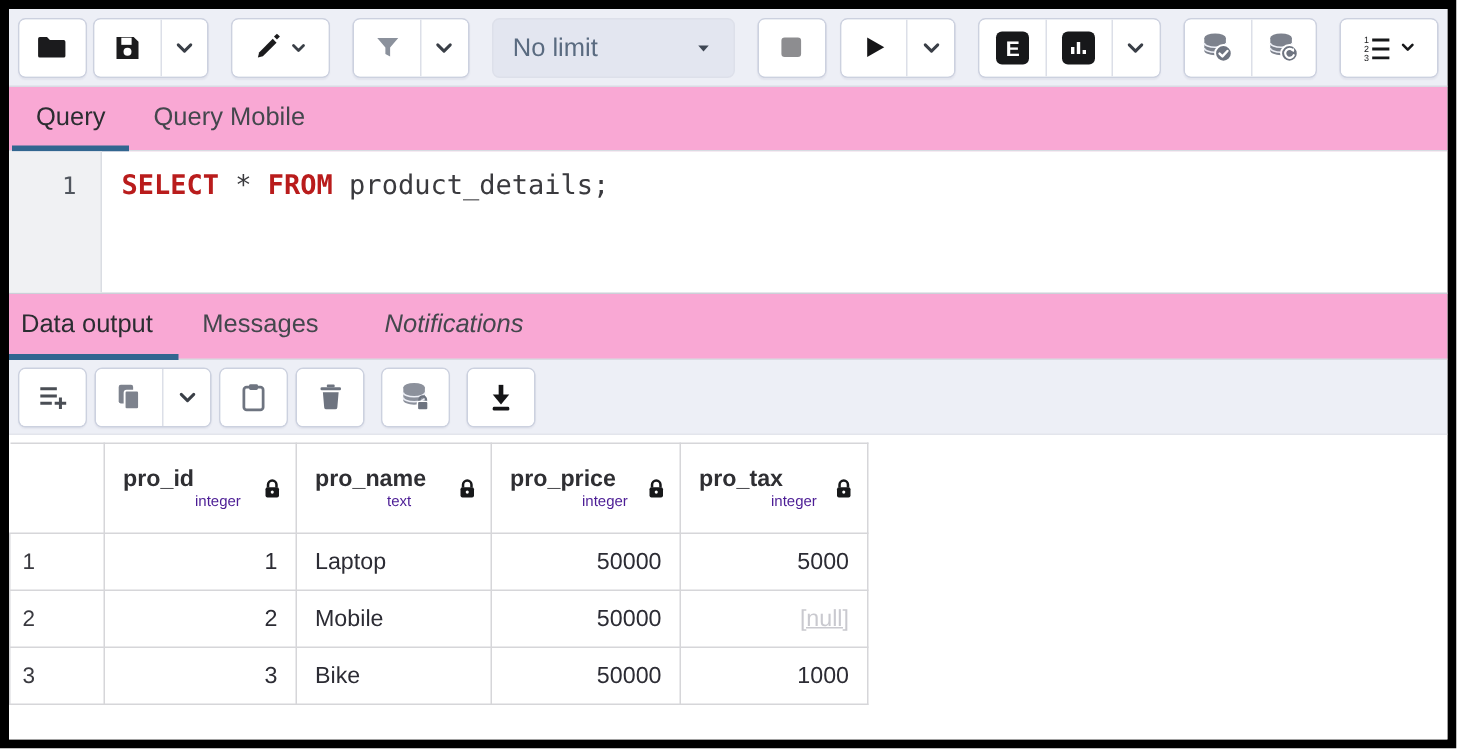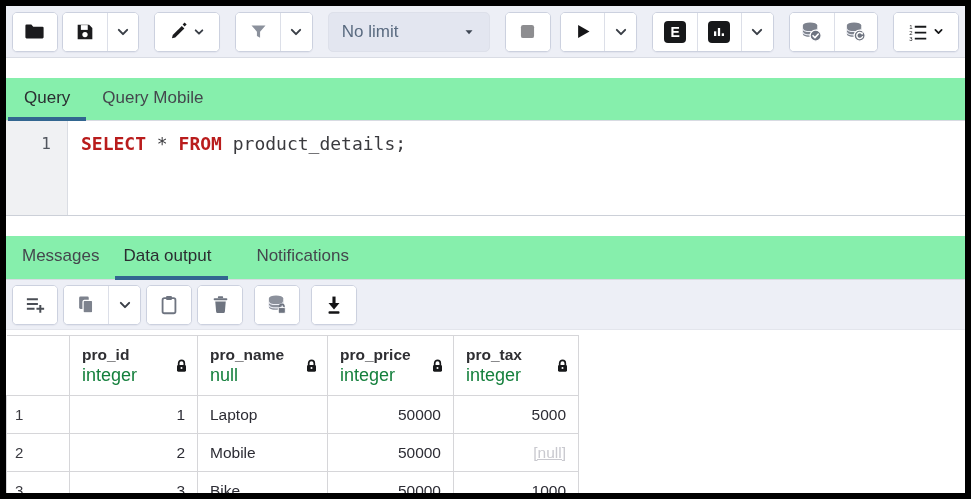--- a/index.html
+++ b/index.html
@@ -45,22 +45,22 @@
   }
   .select {
     height: 40px; min-width: 162px;
     background: #e3e6f0; border: 1px solid #dde0ea; border-radius: 5px;
     display: flex; align-items: center; justify-content: space-between;
     padding: 0 13px; color: #5a6b80; font-size: 17px; cursor: pointer;
   }
 
   
   .tabbar {
-    background: #86efac; display: flex; align-items: stretch;
-    flex: 0 0 auto; border-bottom: 1px solid #d8dbe2; padding-left: 2px; margin-top: 20px;
+    background: #f9a8d4; display: flex; align-items: stretch;
+    flex: 0 0 auto; border-bottom: 1px solid #d8dbe2; padding-left: 2px;
   }
   .tabbar-query { height: 43px; }
   .tabbar-output { height: 44px; }
   .tab {
     display: flex; align-items: center; padding: 0 16px;
     font-size: 17px; color: #44474d; cursor: pointer;
     border-bottom: 4px solid transparent; margin-bottom: -1px;
   }
   .tab.active { color: #2b2d31; border-bottom-color: #326690; }
 
@@ -89,21 +89,21 @@
     font-weight: normal; vertical-align: middle;
   }
   .grid th { height: 60px; padding: 6px 8px 6px 12px; text-align: left; }
   .grid td { height: 38px; padding: 0 12px; font-size: 15.5px; color: #2c2c34; }
   .grid .rownum { padding: 0 0 0 8px; font-size: 15px; color: #3a3a40; }
   .grid td.num { text-align: right; }
   .grid td.null-val { color: #c9c9cf; text-align: right; text-decoration: underline; }
   .corner { border-left: none !important; }
   .hdr { display: flex; align-items: center; justify-content: space-between; gap: 4px; }
   .hdr-name { font-weight: bold; font-size: 15.5px; color: #2f2f33; line-height: 1.25; }
-  .hdr-type { font-size: 18px; color: #15803d; line-height: 1.25; }
+  .hdr-type { font-size: 10px; color: #4c1d95; line-height: 1.25; margin-left: 48px; }
   svg { display: block; }
 </style>
 </head>
 <body>
 
 <div class="frame">
 
   <div class="toolbar toolbar-primary">
 
     <div class="btn-group">
@@ -251,27 +251,27 @@
   </div>
 
   <div class="editor">
     <div class="gutter">
       <span>1</span>
     </div>
     <div class="code"><span class="kw">SELECT</span><span> * </span><span class="kw">FROM</span><span> product_details;</span></div>
   </div>
 
   <div class="tabbar tabbar-output" style="padding-left:0;">
+    <div class="tab active" style="padding:0 17px 0 8px;">
+      <span>Data output</span>
+    </div>
     <div class="tab">
       <span>Messages</span>
     </div>
-    <div class="tab active" style="padding:0 17px 0 8px;">
-      <span>Data output</span>
-    </div>
-    <div class="tab" style="margin-left:12px;">
+    <div class="tab" style="margin-left:12px;font-style:italic;">
       <span>Notifications</span>
     </div>
   </div>
 
   <div class="toolbar toolbar-results">
 
     <div class="btn-group">
       <button class="btn">
         <svg width="23" height="23" viewBox="0 0 24 24">
           <line x1="3" y1="6.5" x2="14.5" y2="6.5" stroke="#4a4e55" stroke-width="2.1"></line>
@@ -361,21 +361,21 @@
               <path d="M5 7V5a3 3 0 0 1 6 0v2" fill="none" stroke="#17181a" stroke-width="1.8"></path>
               <rect x="3.2" y="6.8" width="9.6" height="7.2" rx="1.4" fill="#17181a"></rect>
               <circle cx="8" cy="10.2" r="1.1" fill="#fff"></circle>
             </svg>
           </div>
         </th>
         <th>
           <div class="hdr">
             <div>
               <div class="hdr-name">pro_name</div>
-              <div class="hdr-type">null</div>
+              <div class="hdr-type">text</div>
             </div>
             <svg width="15" height="16" viewBox="0 0 16 16">
               <path d="M5 7V5a3 3 0 0 1 6 0v2" fill="none" stroke="#17181a" stroke-width="1.8"></path>
               <rect x="3.2" y="6.8" width="9.6" height="7.2" rx="1.4" fill="#17181a"></rect>
               <circle cx="8" cy="10.2" r="1.1" fill="#fff"></circle>
             </svg>
           </div>
         </th>
         <th>
           <div class="hdr">

